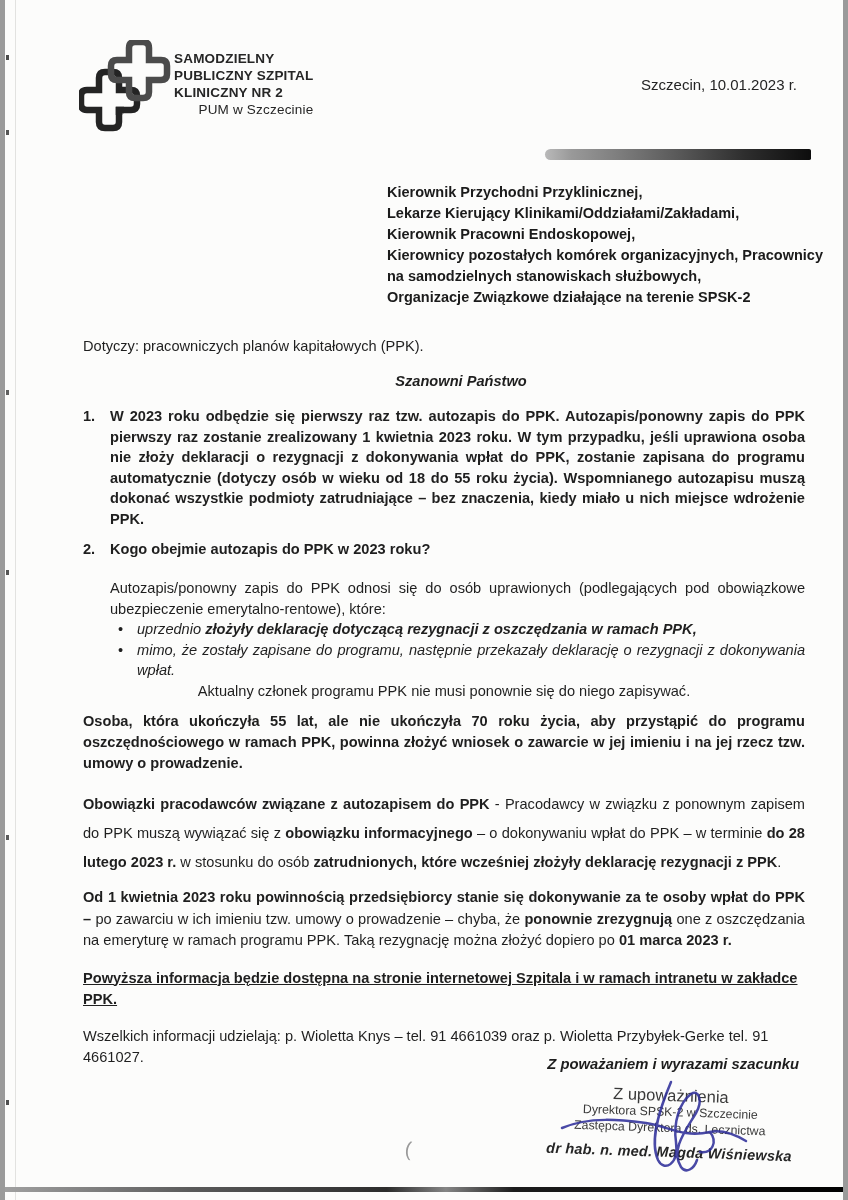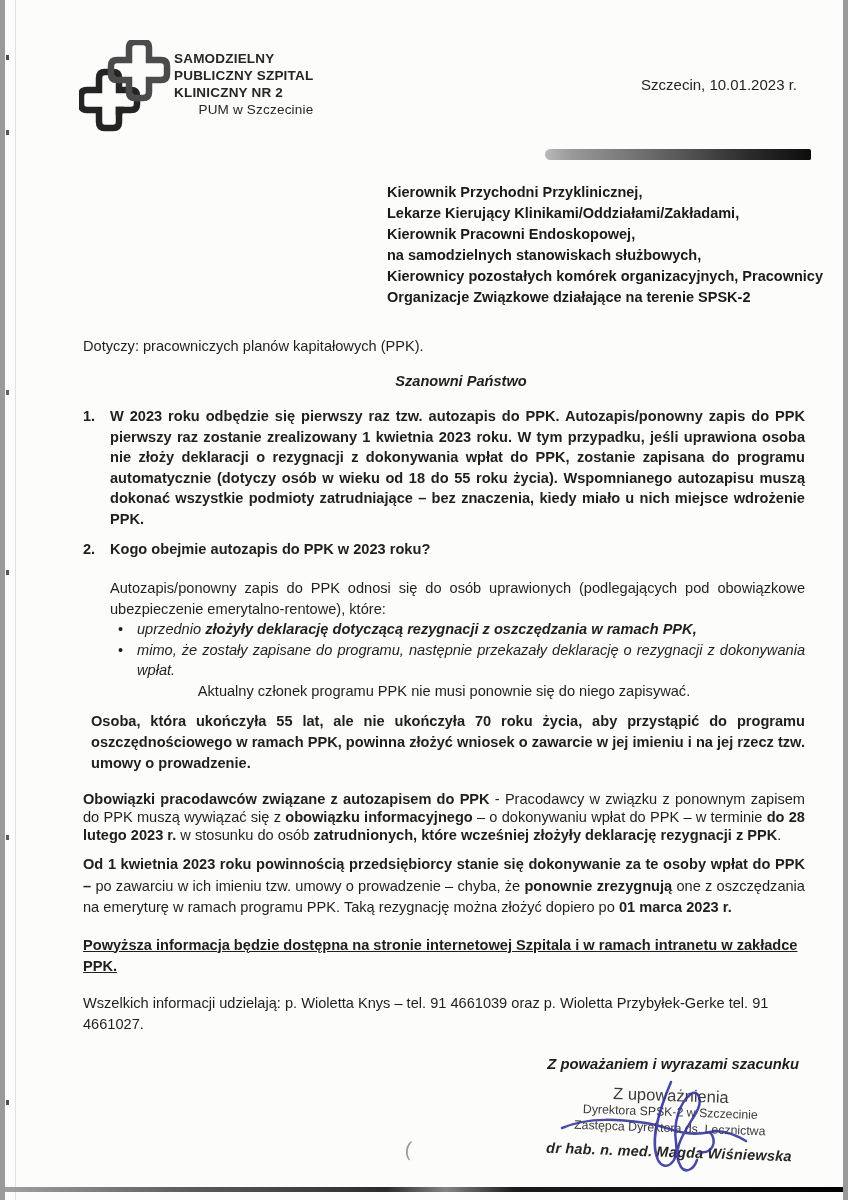--- a/index.html
+++ b/index.html
@@ -30,21 +30,21 @@
   .num{width:27px;flex:none;font-weight:bold;}
   .num-body{flex:1;}
   .item1-text{font-weight:bold;line-height:20.5px;}
   .item2-head{margin-top:10px;font-weight:bold;}
   .item2-para{margin-top:18px;margin-left:27px;line-height:20.5px;}
   .bullet{display:flex;margin-left:35px;line-height:20.5px;}
   .bdot{width:19px;flex:none;}
   .btext{flex:1;font-style:italic;}
   .note{line-height:20.5px;text-align:center;}
   .p-osoba{margin-top:10px;font-weight:bold;line-height:21px;}
-  .p-obow{margin-top:16px;line-height:18px;}
+  .p-obow{margin-top:16px;line-height:29px;}
   .p-od{margin-top:10px;line-height:21.5px;}
   .b{font-weight:bold;}
   .p-powyzsza{margin-top:16px;font-weight:bold;text-decoration:underline;text-align:left;}
   .p-contact{margin-top:16px;text-align:left;}
   
   .closing{position:absolute;top:1056px;right:44px;
     font-size:14.8px;font-weight:bold;font-style:italic;color:#1d1d1d;}
   .stamp{position:absolute;left:533px;top:1086px;width:264px;text-align:center;
     color:#3a3a3a;transform:rotate(2deg);}
   .stamp .s1{font-size:16.5px;line-height:19px;}
@@ -88,22 +88,22 @@
   </div>
 
   <div class="hdr-date">Szczecin, 10.01.2023 r.</div>
 
   <div class="gbar"></div>
 
   <div class="recipients">
     <div>Kierownik Przychodni Przyklinicznej,</div>
     <div>Lekarze Kierujący Klinikami/Oddziałami/Zakładami,</div>
     <div>Kierownik Pracowni Endoskopowej,</div>
+    <div>Kierownicy pozostałych komórek organizacyjnych, Pracownicy</div>
     <div>na samodzielnych stanowiskach służbowych,</div>
-    <div>Kierownicy pozostałych komórek organizacyjnych, Pracownicy</div>
     <div>Organizacje Związkowe działające na terenie SPSK-2</div>
   </div>
 
   <div class="body">
 
     <div class="subject">Dotyczy: pracowniczych planów kapitałowych (PPK).</div>
 
     <div class="salutation">Szanowni Państwo</div>
 
 
@@ -124,21 +124,21 @@
       <span class="btext"><span>uprzednio </span><span class="b">złożyły deklarację dotyczącą rezygnacji z oszczędzania w ramach PPK,</span></span>
     </div>
 
     <div class="bullet">
       <span class="bdot">•</span>
       <span class="btext">mimo, że zostały zapisane do programu, następnie przekazały deklarację o rezygnacji z dokonywania wpłat.</span>
     </div>
 
     <div class="note">Aktualny członek programu PPK nie musi ponownie się do niego zapisywać.</div>
 
-    <p class="p-osoba" style="margin:10px 0 0 8px">Osoba, która ukończyła 55 lat, ale nie ukończyła 70 roku życia, aby przystąpić do programu oszczędnościowego w ramach PPK, powinna złożyć wniosek o zawarcie w jej imieniu i na jej rzecz tzw. umowy o prowadzenie.</p>
+    <p class="p-osoba" style="margin:10px 0 0 0">Osoba, która ukończyła 55 lat, ale nie ukończyła 70 roku życia, aby przystąpić do programu oszczędnościowego w ramach PPK, powinna złożyć wniosek o zawarcie w jej imieniu i na jej rzecz tzw. umowy o prowadzenie.</p>
 
     <p class="p-obow" style="margin:16px 0 0 0"><span class="b">Obowiązki pracodawców związane z autozapisem do PPK</span><span> - Pracodawcy w związku z ponownym zapisem do PPK muszą wywiązać się z </span><span class="b">obowiązku informacyjnego</span><span> – o dokonywaniu wpłat do PPK – w terminie </span><span class="b">do 28 lutego 2023 r.</span><span> w stosunku do osób </span><span class="b">zatrudnionych, które wcześniej złożyły deklarację rezygnacji z PPK</span><span>.</span></p>
 
     <p class="p-od" style="margin:10px 0 0 0"><span class="b">Od 1 kwietnia 2023 roku powinnością przedsiębiorcy stanie się dokonywanie za te osoby wpłat do PPK –</span><span> po zawarciu w ich imieniu tzw. umowy o prowadzenie – chyba, że </span><span class="b">ponownie zrezygnują</span><span> one z oszczędzania na emeryturę w ramach programu PPK. Taką rezygnację można złożyć dopiero po </span><span class="b">01 marca 2023 r.</span></p>
 
     <p class="p-powyzsza" style="margin:16px 0 0 0">Powyższa informacja będzie dostępna na stronie internetowej Szpitala i w ramach intranetu w zakładce PPK.</p>
 
     <p class="p-contact" style="margin:16px 0 0 0">Wszelkich informacji udzielają: p. Wioletta Knys – tel. 91 4661039 oraz p. Wioletta Przybyłek-Gerke tel. 91 4661027.</p>
 
   </div>

